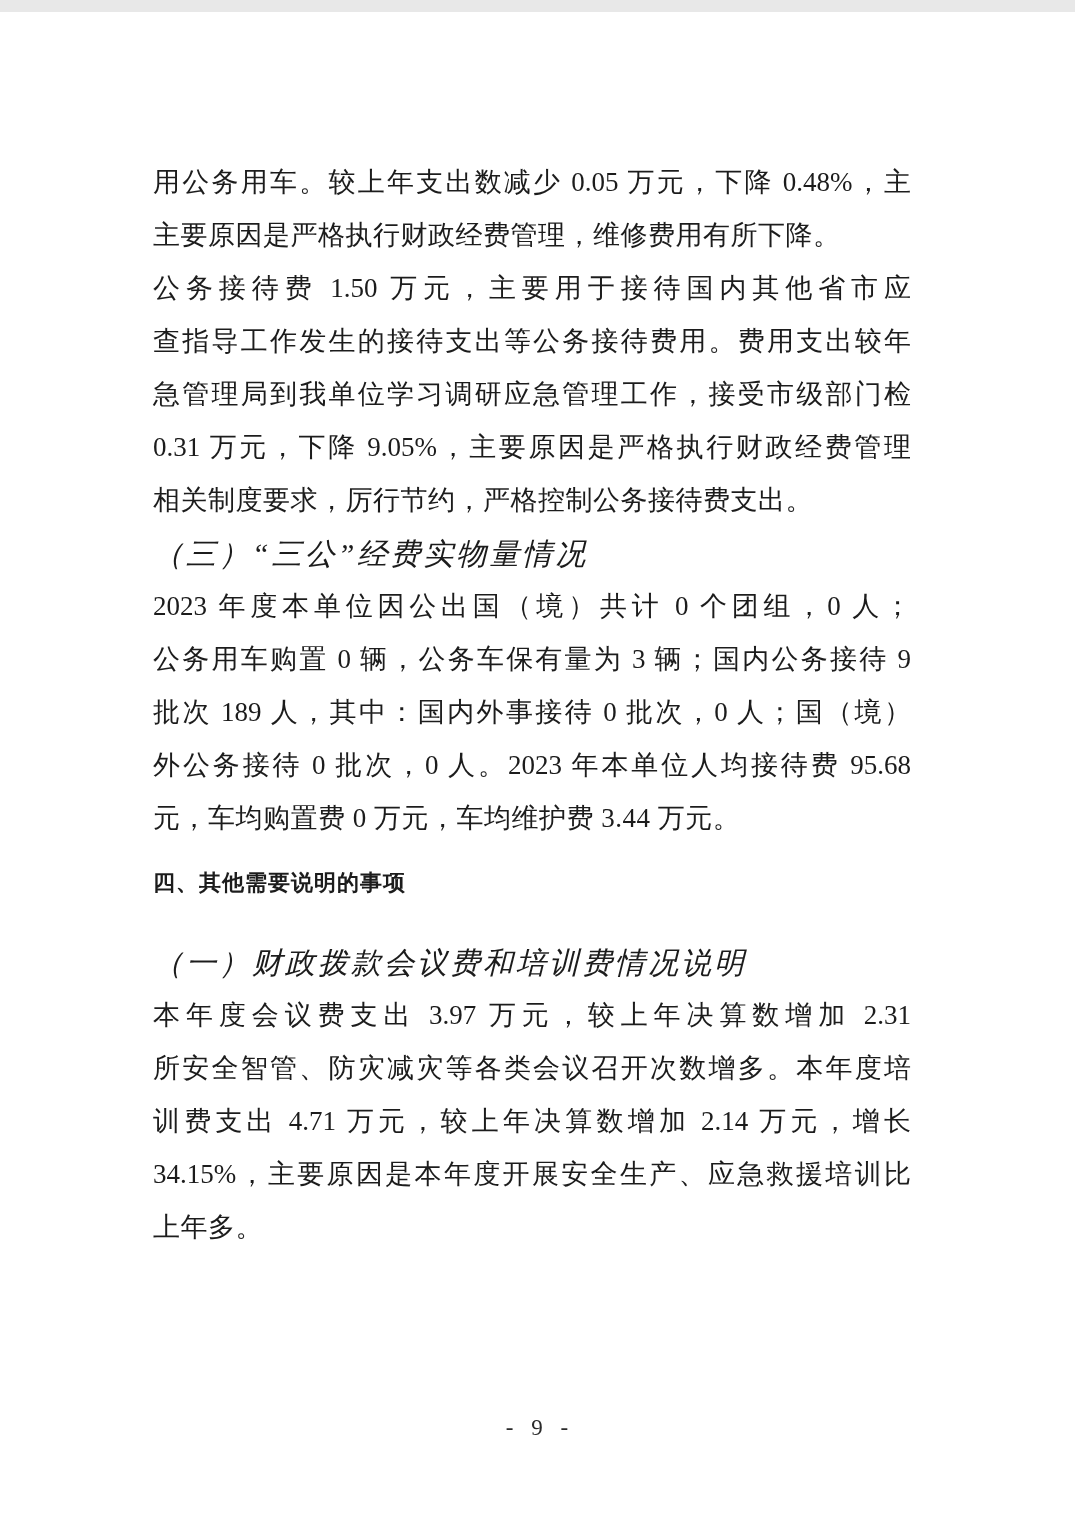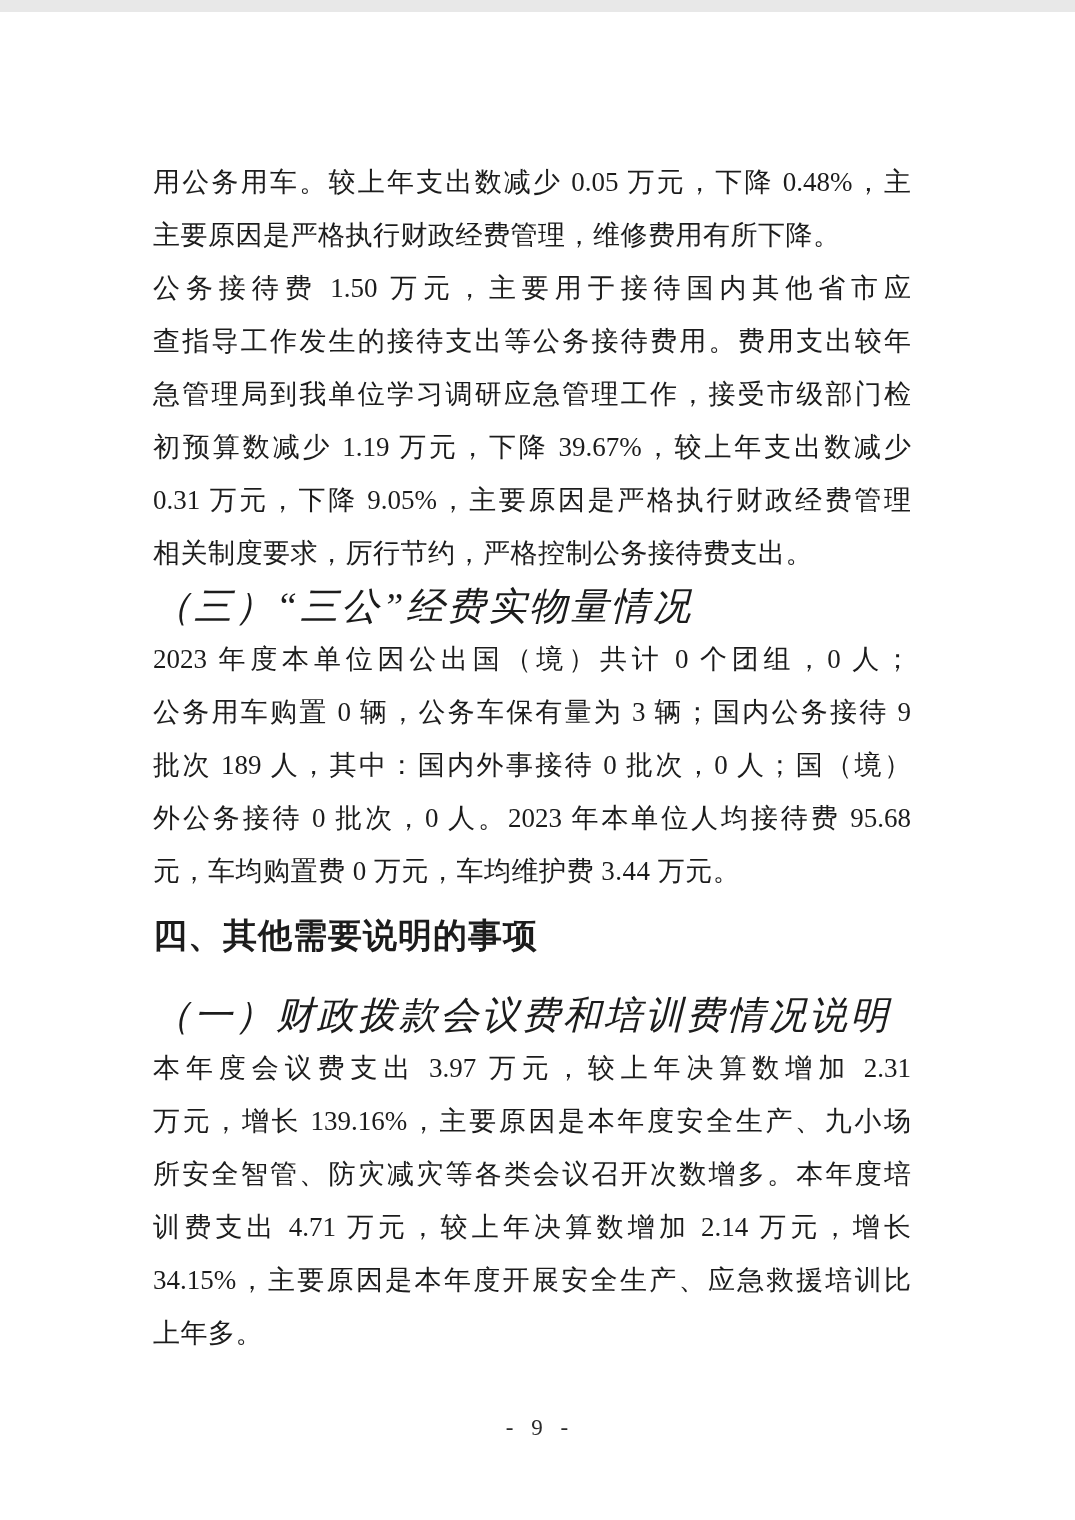--- a/index.html
+++ b/index.html
@@ -36,31 +36,31 @@
   }
   
   .ln-end {
     text-align: left;
     text-align-last: left;
     letter-spacing: 0.5px;
   }
   
   .kaiti {
     font-style: italic;
-    font-size: 38px;
+    font-size: 30px;
     letter-spacing: 3px;
     text-align: left;
     text-align-last: left;
     white-space: nowrap;
   }
   
   .heading {
     font-family: "Liberation Sans", "DejaVu Sans", sans-serif;
     font-weight: bold !important;
-    font-size: 34px;
+    font-size: 22px;
     letter-spacing: 1px;
     text-align: left;
     text-align-last: left;
     white-space: nowrap;
     margin-top: 11px !important;
   }
   .sub { margin-top: 27px !important; }
   
   .ind70 { padding-left: 70px; }
   .ind74 { padding-left: 74px; }
@@ -86,38 +86,36 @@
 <div class="page">
 
   <div class="doc-body">
 
     <p class="ln">用公务用车。较上年支出数减少 0.05 万元，下降 0.48%，主</p>
     <p class="ln-end">主要原因是严格执行财政经费管理，维修费用有所下降。</p>
 
     <p class="ln ind74">公务接待费 1.50 万元，主要用于接待国内其他省市应</p>
     <p class="ln">查指导工作发生的接待支出等公务接待费用。费用支出较年</p>
     <p class="ln">急管理局到我单位学习调研应急管理工作，接受市级部门检</p>
-    <p class="ln">初预算数减少 1.19 万元，下降 39.67%，较上年支出数减少</p>
     <p class="ln">0.31 万元，下降 9.05%，主要原因是严格执行财政经费管理</p>
     <p class="ln-end">相关制度要求，厉行节约，严格控制公务接待费支出。</p>
 
     <h3 class="kaiti ind70">（三）“三公”经费实物量情况</h3>
 
     <p class="ln ind54">2023 年度本单位因公出国（境）共计 0 个团组，0 人；</p>
     <p class="ln">公务用车购置 0 辆，公务车保有量为 3 辆；国内公务接待 9</p>
     <p class="ln">批次 189 人，其中：国内外事接待 0 批次，0 人；国（境）</p>
     <p class="ln">外公务接待 0 批次，0 人。2023 年本单位人均接待费 95.68</p>
     <p class="ln-end">元，车均购置费 0 万元，车均维护费 3.44 万元。</p>
 
     <h2 class="heading ind62">四、其他需要说明的事项</h2>
 
     <h3 class="kaiti sub ind76">（一）财政拨款会议费和培训费情况说明</h3>
 
     <p class="ln ind52">本年度会议费支出 3.97 万元，较上年决算数增加 2.31</p>
-    <p class="ln">万元，增长 139.16%，主要原因是本年度安全生产、九小场</p>
     <p class="ln">所安全智管、防灾减灾等各类会议召开次数增多。本年度培</p>
     <p class="ln">训费支出 4.71 万元，较上年决算数增加 2.14 万元，增长</p>
     <p class="ln">34.15%，主要原因是本年度开展安全生产、应急救援培训比</p>
     <p class="ln-end">上年多。</p>
 
   </div>
 
   <div class="page-footer">- 9 -</div>
 
 </div>

